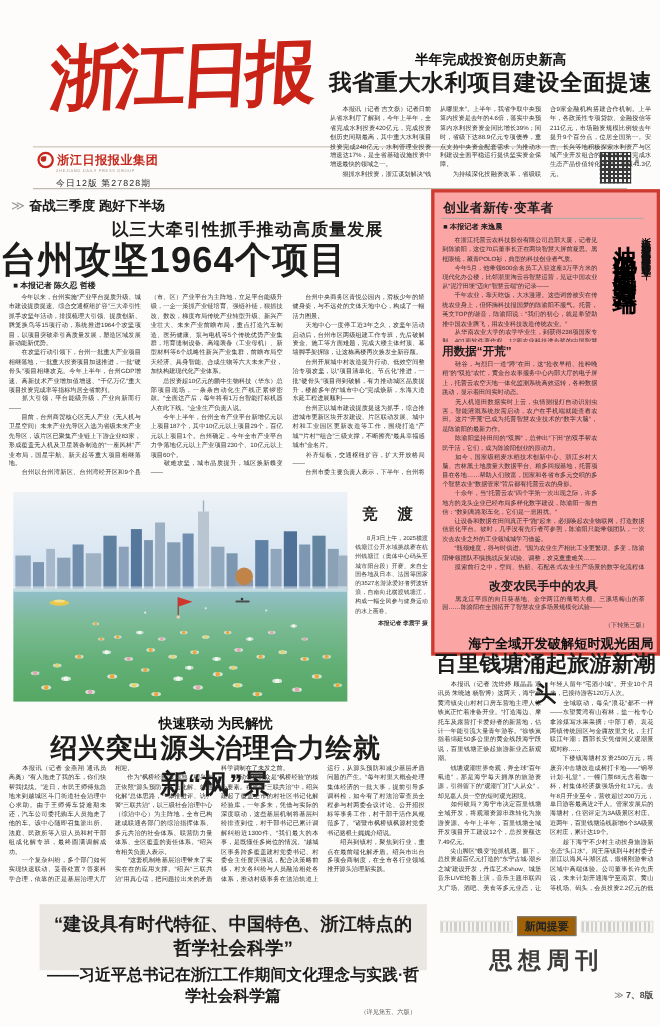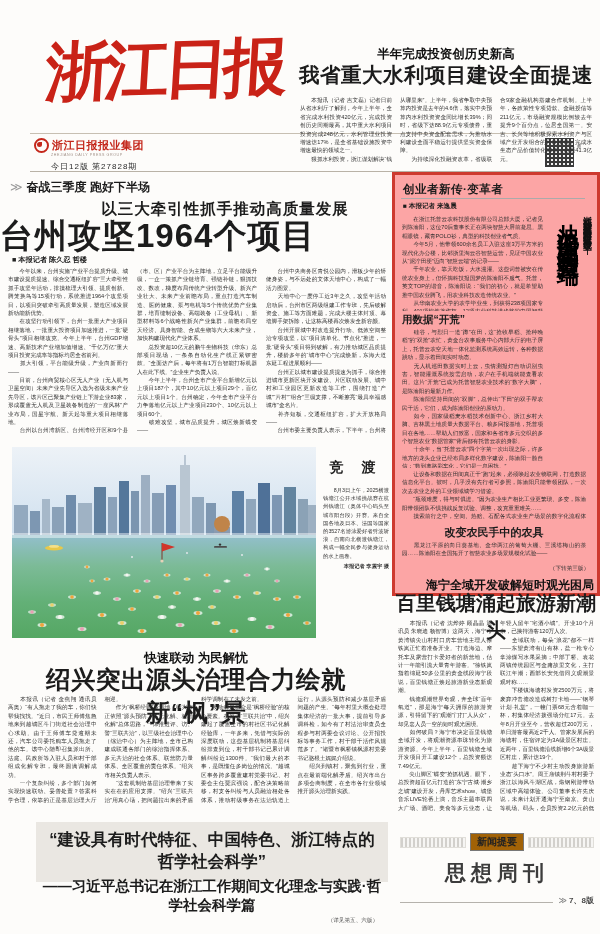--- a/index.html
+++ b/index.html
@@ -74,21 +74,21 @@
   
   .hn-kicker{left:412px;top:577px;width:196px;font-size:12px;}
   .hn-head{left:394px;top:590px;width:204px;font-size:20px;font-weight:900;text-align:center;}
   .hn-body{left:398px;top:619px;width:196px;height:198px;column-count:2;column-gap:8px;}
   
   .digest{left:400px;top:833px;width:194px;}
   .badge-row{display:flex;align-items:center;gap:4px;}
   .hatch{flex:1;height:9px;background:repeating-linear-gradient(90deg,#d2d0cc 0 2px,#f6f5f3 2px 4px);border:1px solid #e0ded9;}
   .badge{font-size:10px;font-weight:900;border:1px solid #777;padding:1px 6px;background:#a16207;color:#222;}
   .digest-title{font-size:21px;font-weight:900;text-align:center;letter-spacing:5px;color:#3c3c3c;margin-top:8px;}
-  .digest-rule{display:flex;align-items:flex-end;margin-top:8px;}
+  .digest-rule{display:flex;align-items:flex-end;margin-top:8px;flex-direction:column;}
   .digest-line{flex:1;border-top:1px solid #b5b2ac;margin-bottom:3px;}
   .digest-pages{font-size:8px;font-weight:800;color:#4a4a4a;margin-left:5px;}
   .digest-arrow{color:#8a8a8a;font-weight:900;}
 </style>
 </head>
 <body>
 
 <div class="page">
 
   <div class="abs mast-title">浙江日报</div>

